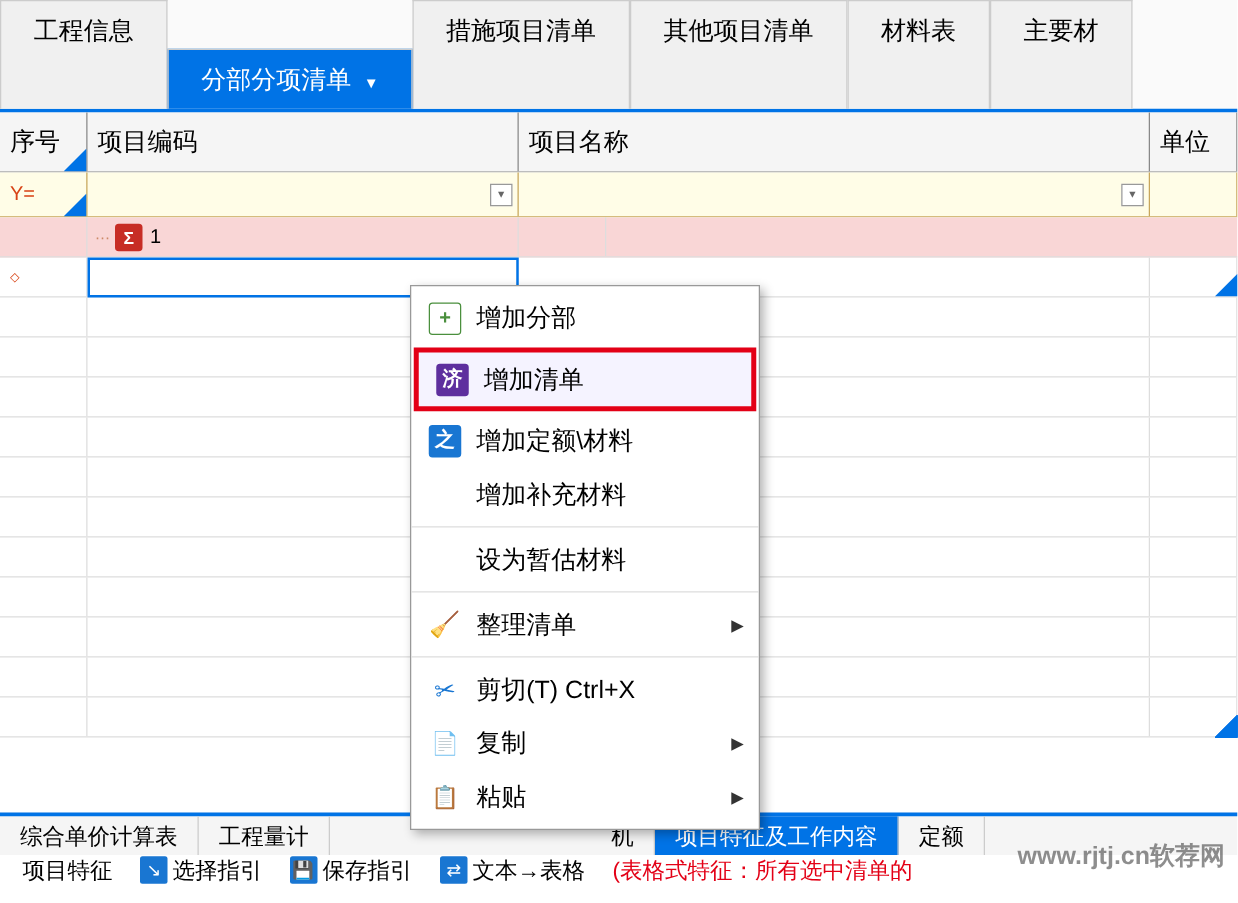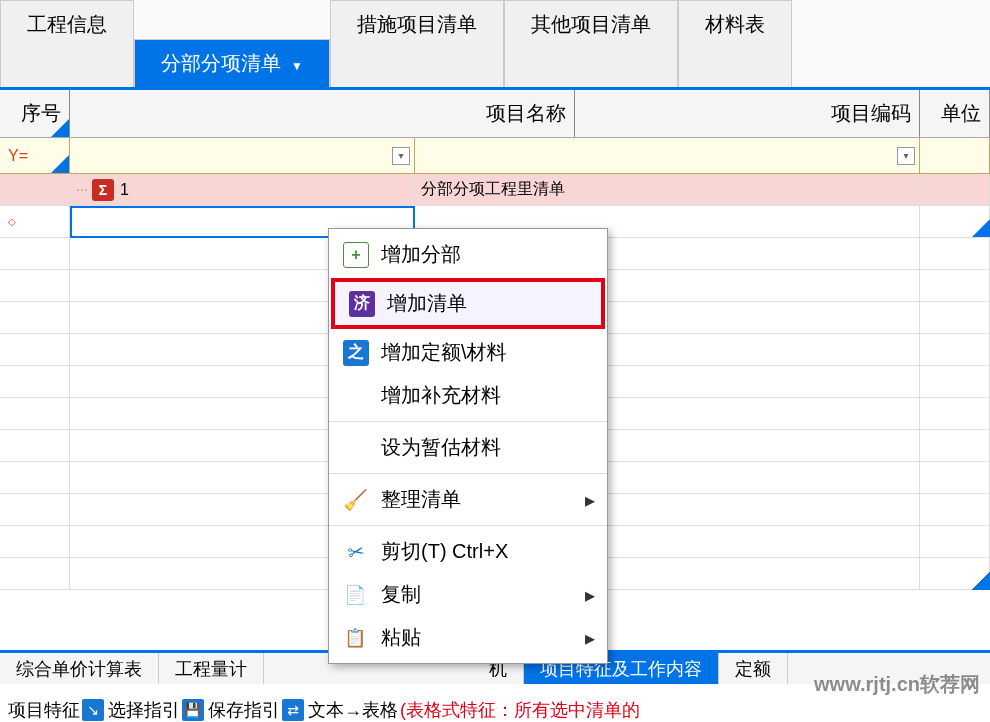--- a/index.html
+++ b/index.html
@@ -5,21 +5,21 @@
 * { box-sizing: border-box; margin: 0; padding: 0; }
 body { font-family: "Microsoft YaHei", Arial, sans-serif; font-size: 16px; background: #fff; width: 990px; height: 722px; overflow: hidden; position: relative; }
 
 .tabs { display: flex; border-bottom: 3px solid #0073e6; background: #fafafa; }
 .tab { padding: 10px 26px; border-top: 1px solid #ccc; border-left: 1px solid #ccc; border-right: 1px solid #ccc; background: #f0f0f0; font-size: 20px; cursor: pointer; white-space: nowrap; }
 .tab.active { background: #0073e6; color: #fff; position: relative; margin-top: 39px; }
 .tab.active::after { content: "▼"; font-size: 12px; margin-left: 10px; color: #fff; }
 
 .grid { position: relative; }
 .header-row { display: flex; background: #f5f5f5; border-bottom: 1px solid #aaa; }
-.header-cell { padding: 10px 8px; text-align: right; font-size: 20px; border-right: 1px solid #888; position: relative; }
+.header-cell { padding: 10px 8px; text-align: left; font-size: 20px; border-right: 1px solid #888; position: relative; }
 .col-seq { width: 70px; }
 .col-seq::after { content: ""; position: absolute; bottom: 0; right: 0; border-left: 18px solid transparent; border-bottom: 18px solid #0073e6; }
 .col-code { width: 345px; }
 .col-name { width: 505px; }
 .col-unit { width: 70px; }
 
 .filter-row { display: flex; background: #fffde7; border-bottom: 1px solid #c8a65b; height: 36px; }
 .filter-cell { border-right: 1px solid #c8a65b; position: relative; display: flex; align-items: center; }
 .filter-icon { font-size: 16px; color: #d84315; padding-left: 8px; }
 .dd-btn { position: absolute; right: 4px; top: 50%; transform: translateY(-50%); width: 18px; height: 18px; border: 1px solid #999; background: #fff; font-size: 10px; text-align: center; line-height: 16px; color: #666; }
@@ -44,43 +44,44 @@
 .icon-cut { color: #1976d2; transform: rotate(-10deg); font-size: 20px; }
 .icon-copy { color: #1976d2; font-size: 18px; }
 .icon-paste { color: #e69b00; font-size: 18px; }
 .menu-sep { height: 1px; background: #ddd; margin: 4px 0; }
 .submenu-arrow { position: absolute; right: 12px; color: #333; }
 
 .bottom-panel { position: absolute; bottom: 38px; left: 0; right: 0; border-top: 3px solid #0073e6; display: flex; background: #f5f5f5; height: 34px; align-items: stretch; }
 .btm-tab { padding: 6px 16px; font-size: 18px; border-right: 1px solid #ccc; display: flex; align-items: center; white-space: nowrap; }
 .btm-tab.active { background: #0073e6; color: #ffffff; }
 
-.toolbar { position: absolute; bottom: 0; left: 0; right: 0; display: flex; align-items: flex-end; height: 38px; padding: 0 8px; gap: 2px; font-size: 18px; background: #fff; }
+.toolbar { position: absolute; bottom: 0; left: 0; right: 0; display: flex; align-items: flex-start; height: 38px; padding: 0 18px; gap: 22px; font-size: 18px; background: #fff; }
 .tb-item { display: flex; align-items: center; gap: 4px; }
 .tb-icon { width: 22px; height: 22px; display: flex; align-items: center; justify-content: center; font-size: 14px; }
 .tb-icon.blue { background: #1976d2; color: #fff; border-radius: 2px; }
 .red-text { color: #e30016; }
 .watermark { position: absolute; right: 10px; bottom: 24px; color: #444; font-size: 20px; opacity: 0.6; font-weight: bold; }
 </style>
 </head>
 <body>
 
 <div class="tabs">
   <div class="tab">工程信息</div>
   <div class="tab active">分部分项清单</div>
   <div class="tab">措施项目清单</div>
   <div class="tab">其他项目清单</div>
   <div class="tab">材料表</div>
+  <div class="tab">主要材</div>
 </div>
 
 <div class="grid">
   <div class="header-row">
     <div class="header-cell col-seq">序号</div>
+    <div class="header-cell col-code">项目编码</div>
     <div class="header-cell col-name">项目名称</div>
-    <div class="header-cell col-code">项目编码</div>
     <div class="header-cell col-unit">单位</div>
   </div>
 
   <div class="filter-row">
     <div class="filter-cell col-seq">
       <span class="filter-icon">Y=</span>
     </div>
     <div class="filter-cell col-code">
       <div class="dd-btn">▾</div>
     </div>
@@ -91,21 +92,20 @@
   </div>
 
   <div class="data-rows">
     <div class="data-row pink">
       <div class="cell col-seq"></div>
       <div class="cell col-code">
         <span class="tree-line">⋯</span>
         <span class="sigma-icon">Σ</span>
         <span>1</span>
       </div>
-      <div class="cell col-name">分部分项工程里清单</div>
       <div class="cell col-unit"></div>
     </div>
     <div class="data-row" style="position:relative">
       <span class="row-marker">◇</span>
       <div class="cell col-seq"></div>
       <div class="cell col-code edit-cell"></div>
       <div class="cell col-name"></div>
       <div class="cell col-unit"></div>
     </div>
 

